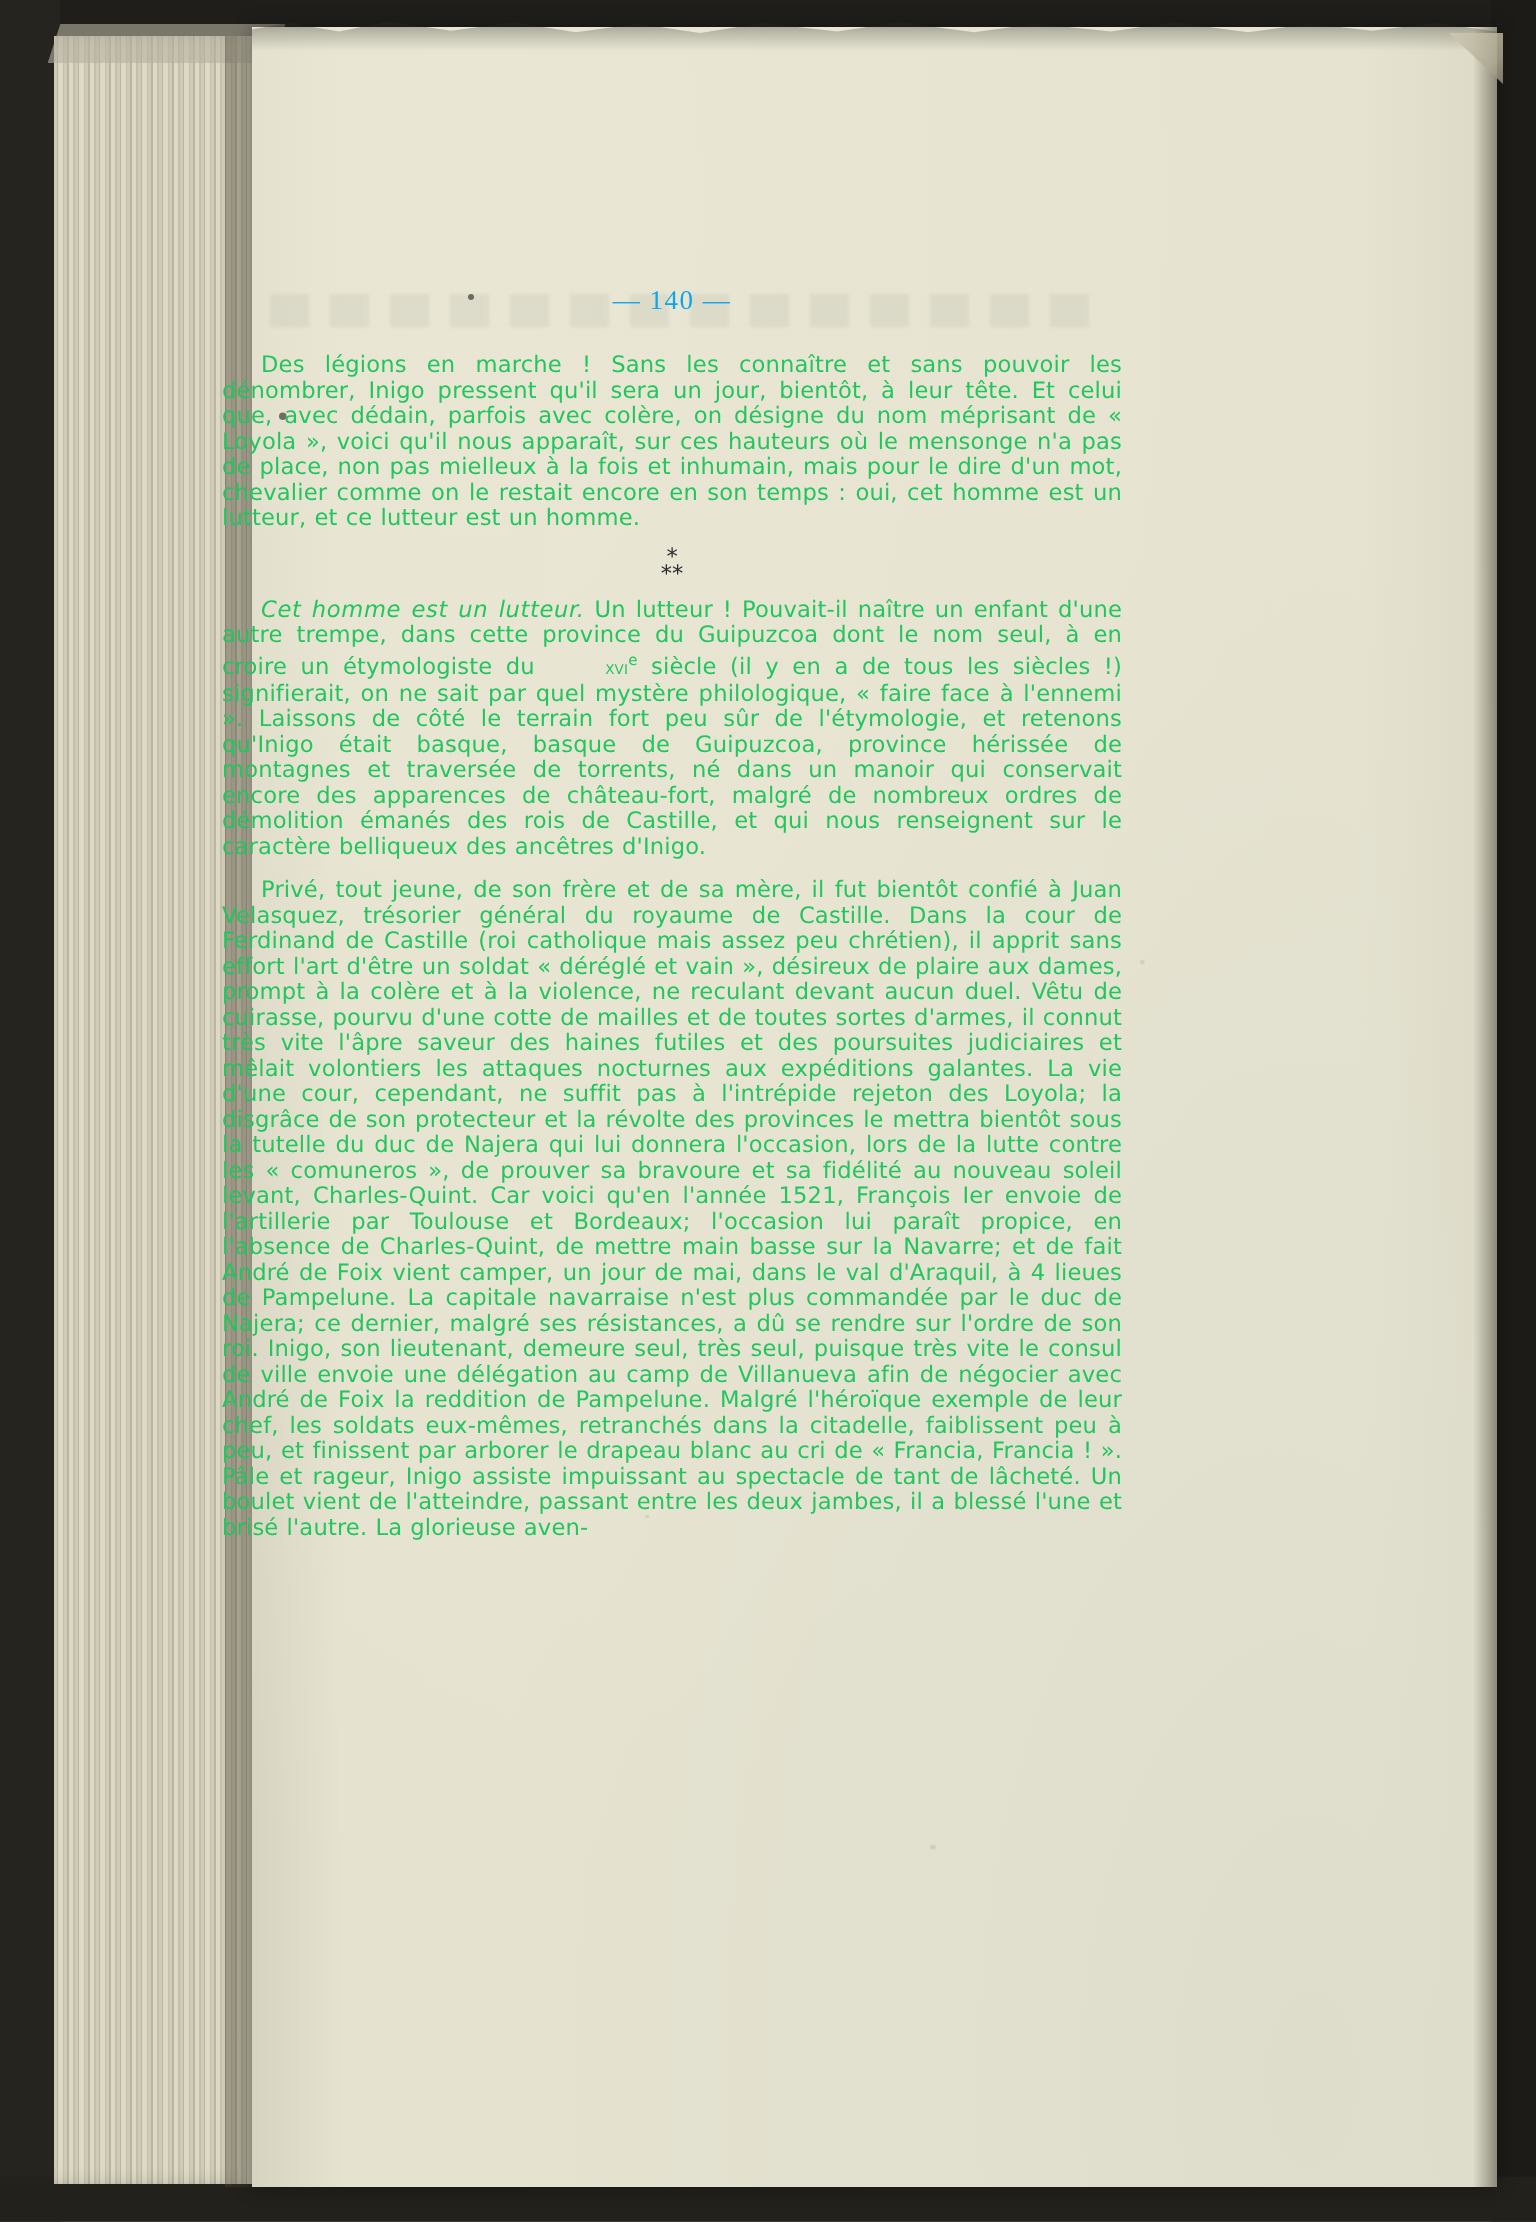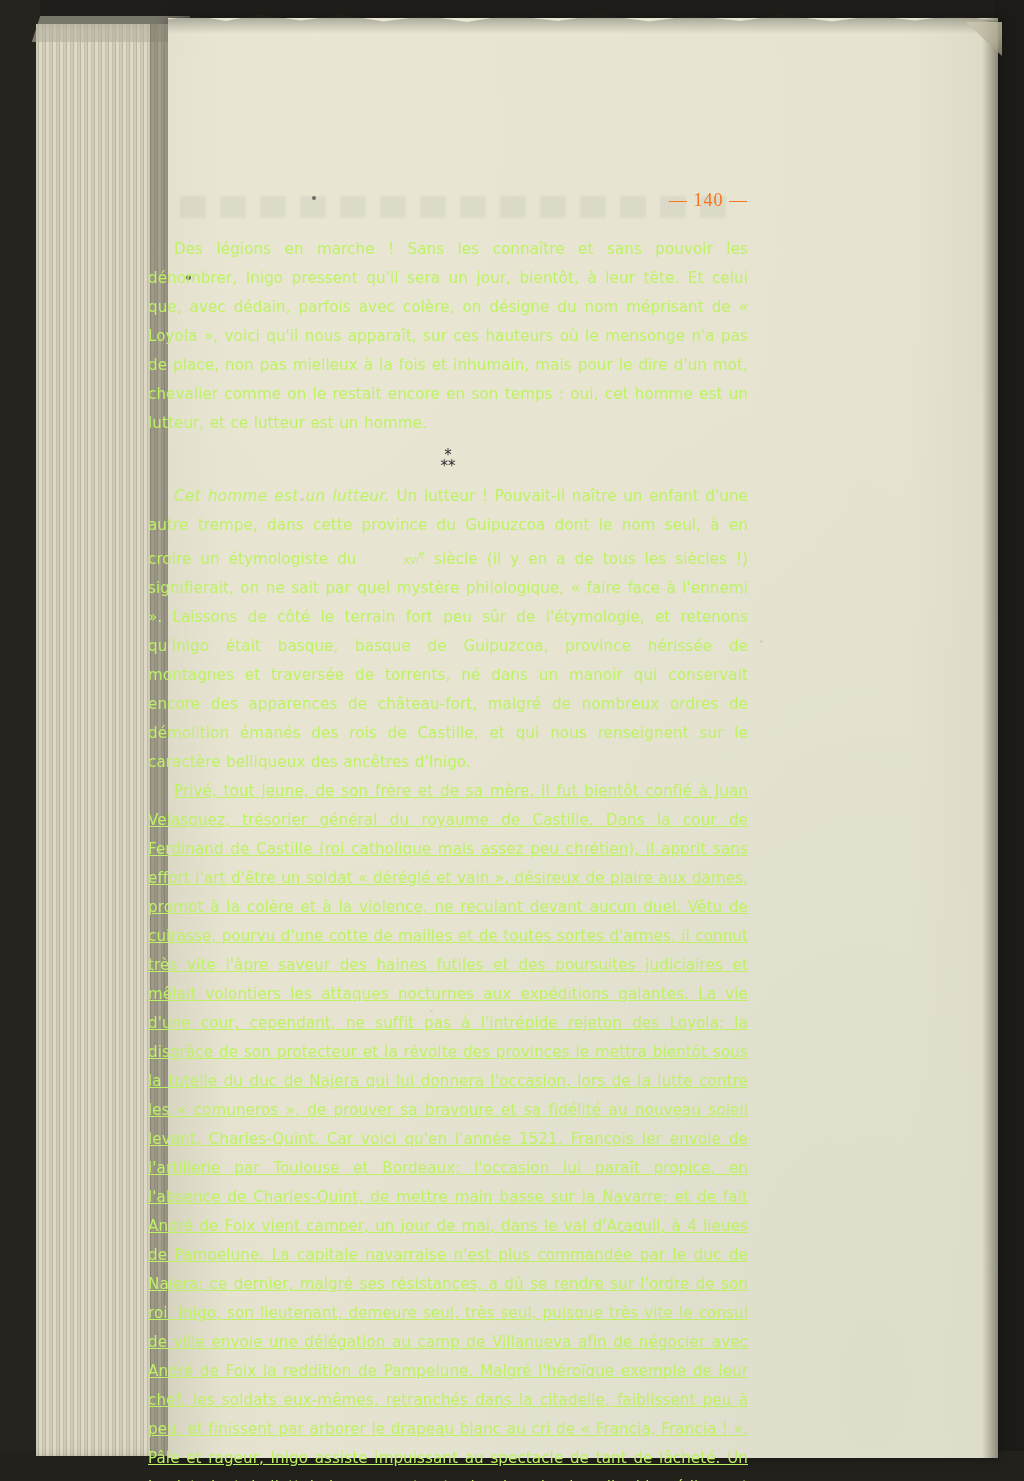--- a/index.html
+++ b/index.html
@@ -125,40 +125,40 @@
 
   
   .text-col {
     position: absolute;
     left: 148px;
     top: 190px;
     width: 600px;
     color: #2b2c2e;
   }
   .folio {
-    text-align: right;
+    text-align: center;
     font-family: "Liberation Serif", serif;
     font-size: 18px;
     letter-spacing: 1px;
-    color: #f97316;
+    color: #0ea5e9;
     margin-bottom: 24px;
   }
   p.body {
     margin: 0;
     font-family: "DejaVu Sans", sans-serif;
     font-size: 15.1px;
-    line-height: 29px;
+    line-height: 17px;
     text-align: justify;
     text-indent: 26px;
-    color: #bef264;
+    color: #22c55e;
     letter-spacing: .1px;
     word-spacing: .5px;
     -webkit-font-smoothing: none;
   }
-  p.body + p.body { margin-top: 0; text-decoration: underline; }
+  p.body + p.body { margin-top: 12px; }
   .asterism {
     text-align: center;
     font-family: "DejaVu Sans", sans-serif;
     font-size: 15px;
     line-height: 13px;
     margin: 11px 0 9px 0;
     color: #2b2c2e;
   }
   .asterism span { display: block; }
   .asterism .top { margin-bottom: -2px; }

